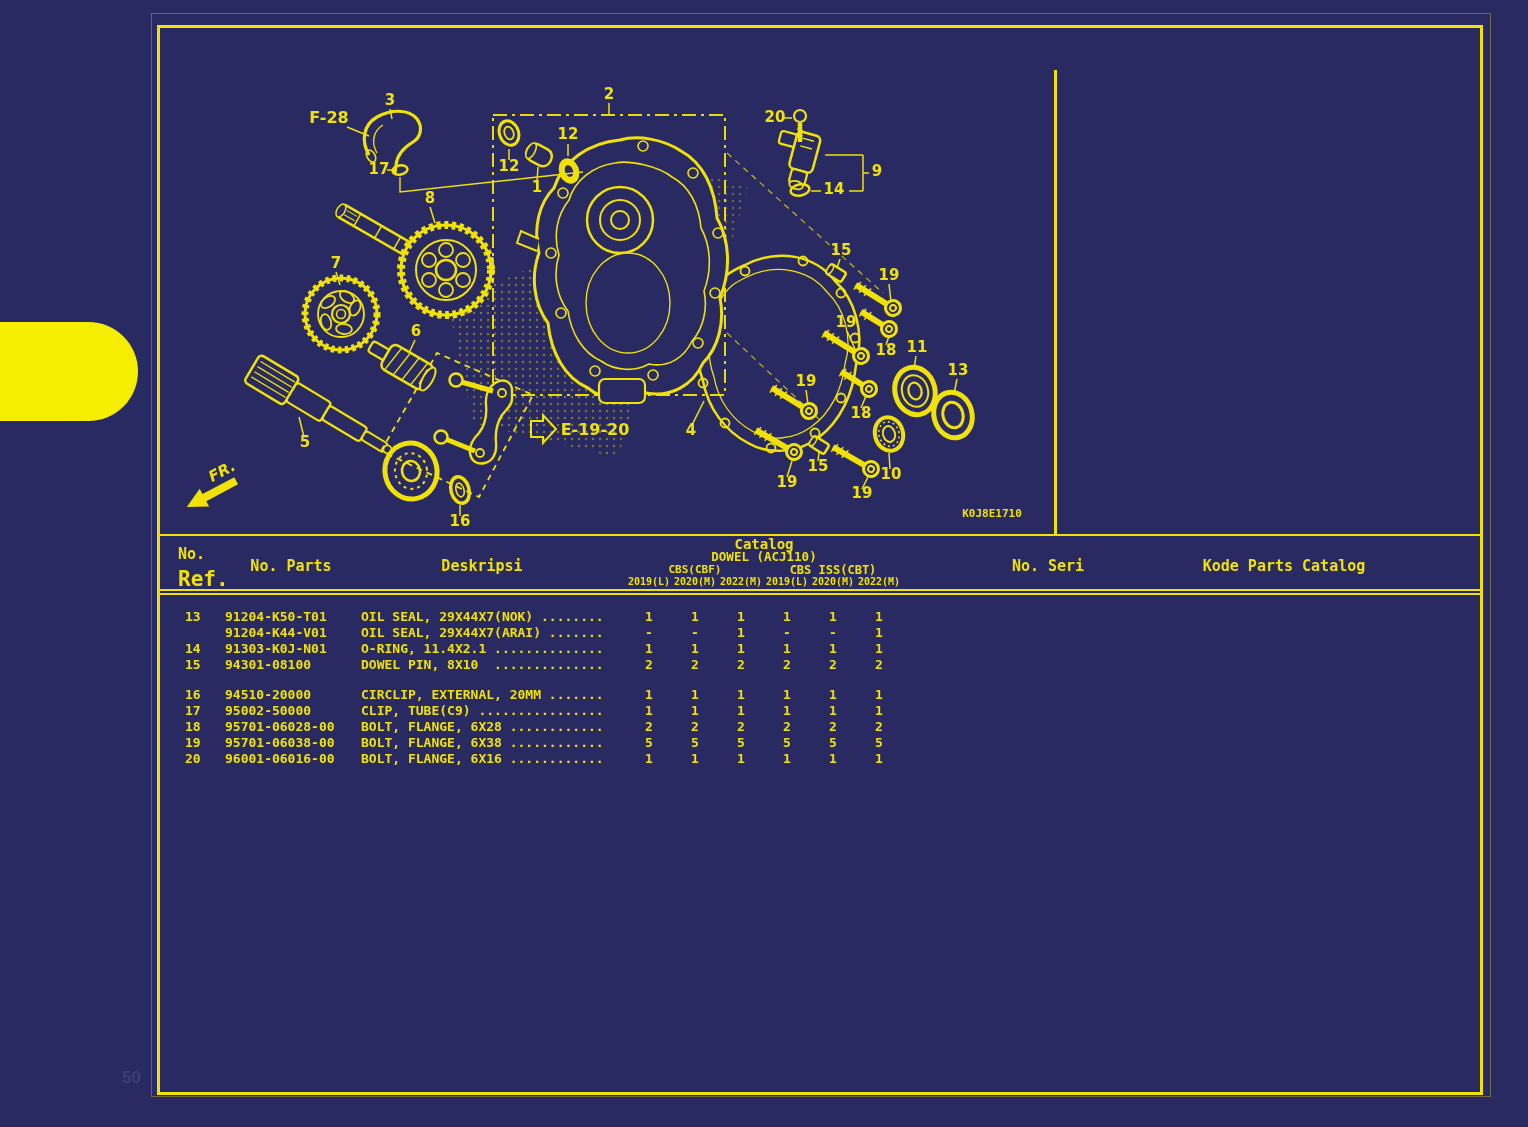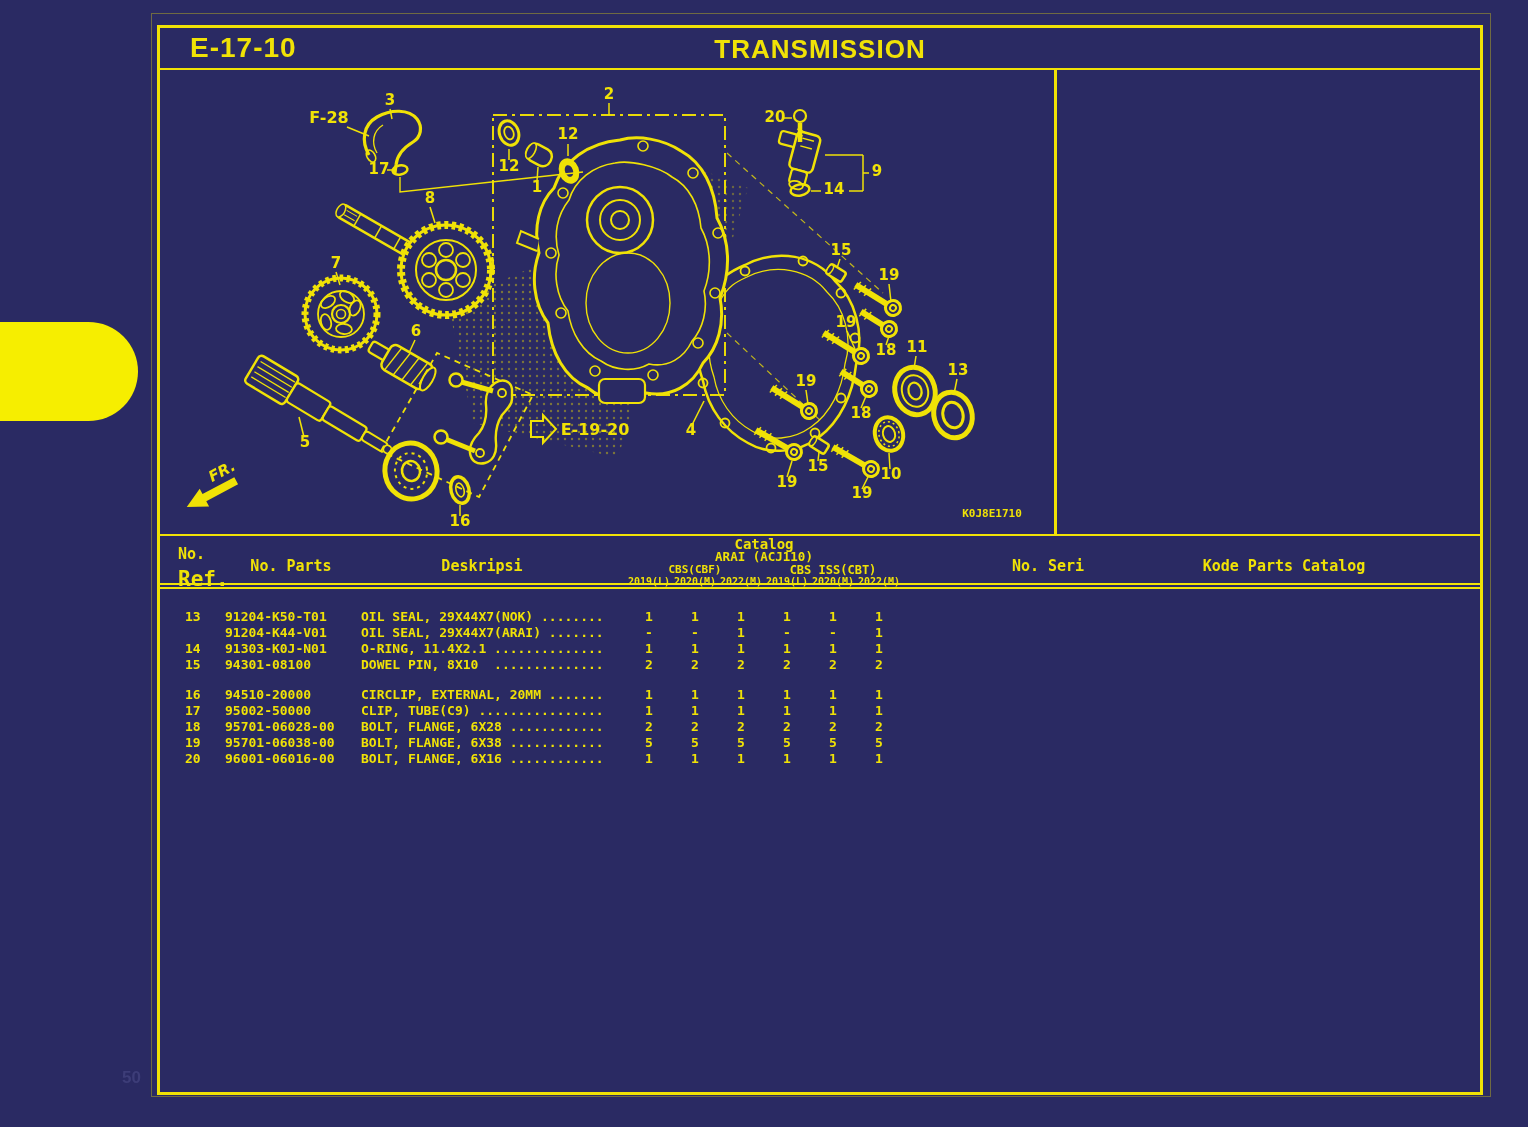--- a/index.html
+++ b/index.html
@@ -10,21 +10,21 @@
   .frame{position:absolute;left:157px;top:25px;width:1326px;height:1070px;
         border:3px solid #f0e206;box-sizing:border-box;}
   .hdr{position:absolute;left:0;top:0;width:100%;height:40px;border-bottom:2px solid #f0e206;}
   .hdr-code{position:absolute;left:30px;top:4px;font-family:"Liberation Sans",sans-serif;
         font-weight:bold;font-size:28px;letter-spacing:1px;}
   .hdr-title{position:absolute;left:0;top:6px;width:100%;text-align:center;
         font-family:"Liberation Sans",sans-serif;font-weight:bold;font-size:26px;letter-spacing:1px;}
   .diagram-wrap{position:absolute;left:0;top:42px;width:1320px;height:464px;}
   .diagram-svg{position:absolute;left:0;top:0;}
   .vdivider{position:absolute;left:894px;top:0;width:3px;height:464px;background:#f0e206;}
-  .thead{position:absolute;left:0;top:506px;width:100%;height:51px;
+  .thead{position:absolute;left:0;top:506px;width:100%;height:57px;
         border-top:2px solid #f0e206;border-bottom:2px solid #f0e206;box-sizing:border-box;padding-left:45px;}
   .thead::after{content:"";position:absolute;left:0;bottom:-6px;width:100%;height:2px;background:#f0e206;}
   .thead span{position:absolute;font-weight:bold;white-space:pre;}
   .th-c{text-align:center;}
   .tbody{position:absolute;left:0;top:566px;width:100%;height:498px;font-weight:bold;font-size:13px;}
   .trow{position:absolute;left:0;width:100%;height:16px;white-space:pre;}
   .trow span{position:absolute;top:0;}
   .qty{width:30px;text-align:center;}
   .tab{position:absolute;left:-48px;top:322px;width:186px;height:99px;background:#f6ee00;
         border-radius:0 50px 50px 0;}
@@ -41,24 +41,20 @@
 
 <div class="page">
 
   <div class="outer-ghost"></div>
 
   <div class="tab"></div>
   <div class="pageno">50</div>
 
   <div class="frame">
 
-    <div class="hdr">
-      <div class="hdr-code">E-17-10</div>
-      <div class="hdr-title">TRANSMISSION</div>
-    </div>
 
     <div class="diagram-wrap">
       <svg class="diagram-svg" width="894" height="464" viewBox="157 67 894 464">
         <defs>
           <pattern id="dots" width="7" height="7" patternUnits="userSpaceOnUse">
             <circle cx="2" cy="2" r="1.2" fill="#cfc110"></circle>
           </pattern>
           <g id="boltL" stroke="#f0e206" fill="none">
             <line x1="-44" y1="0" x2="-7" y2="0" stroke-width="6"></line>
             <line x1="-41" y1="-5" x2="-43" y2="5" stroke-width="1.5"></line>
@@ -369,21 +365,21 @@
       </svg>
       <div class="vdivider"></div>
     </div>
 
     <div class="thead">
       <span style="left:18px;top:9px;font-size:15px">No.</span>
       <span style="left:18px;top:31px;font-size:21px">Ref.</span>
       <span class="th-c" style="left:61px;width:140px;top:21px;font-size:15px">No. Parts</span>
       <span class="th-c" style="left:252px;width:140px;top:21px;font-size:15px">Deskripsi</span>
       <span class="th-c" style="left:534px;width:140px;top:0px;font-size:14px">Catalog</span>
-      <span class="th-c" style="left:534px;width:140px;top:13px;font-size:12.5px">ARAI (ACJ110)</span>
+      <span class="th-c" style="left:534px;width:140px;top:13px;font-size:12.5px">DOWEL (ACJ110)</span>
       <span class="th-c" style="left:485px;width:100px;top:27px;font-size:11px">CBS(CBF)</span>
       <span class="th-c" style="left:623px;width:100px;top:27px;font-size:12px">CBS ISS(CBT)</span>
       <span class="th-c" style="left:466px;width:46px;top:40px;font-size:10px">2019(L)</span>
       <span class="th-c" style="left:512px;width:46px;top:40px;font-size:10px">2020(M)</span>
       <span class="th-c" style="left:558px;width:46px;top:40px;font-size:10px">2022(M)</span>
       <span class="th-c" style="left:604px;width:46px;top:40px;font-size:10px">2019(L)</span>
       <span class="th-c" style="left:650px;width:46px;top:40px;font-size:10px">2020(M)</span>
       <span class="th-c" style="left:696px;width:46px;top:40px;font-size:10px">2022(M)</span>
       <span class="th-c" style="left:818px;width:140px;top:21px;font-size:15px">No. Seri</span>
       <span class="th-c" style="left:1034px;width:180px;top:21px;font-size:15px">Kode Parts Catalog</span>

